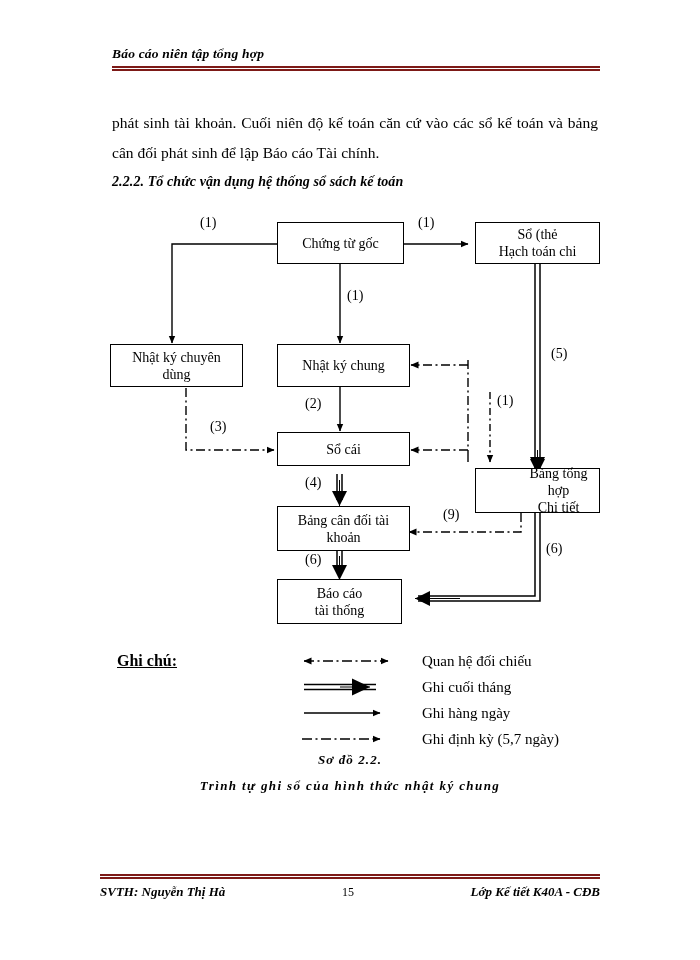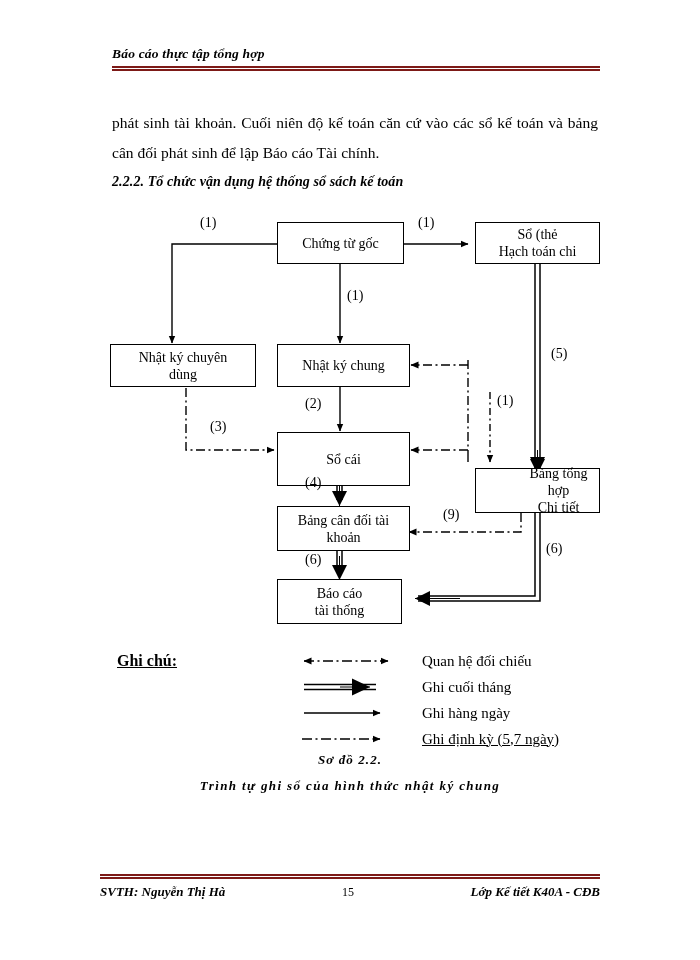--- a/index.html
+++ b/index.html
@@ -108,21 +108,21 @@
     font-weight:bold; font-style:italic; white-space:nowrap;
   }
   .footer-page { font-style:normal; font-weight:normal; font-size:12px; }
 </style>
 </head>
 <body>
 
 <div class="page">
 
   <div class="header">
-    <span class="header-title">Báo cáo thực tập tổng hợp</span>
+    <span class="header-title">Báo cáo niên tập tổng hợp</span>
   </div>
   <div class="header-rule">
     <div class="r1"></div>
       <div class="r2"></div>
       <div class="r3"></div>
   </div>
 
   <div class="para p1">phát sinh tài khoản. Cuối niên độ kế toán căn cứ vào các sổ kế toán và bảng cân đối phát sinh để lập Báo cáo Tài chính.</div>
   <div class="heading h222">2.2.2. Tổ chức vận dụng hệ thống sổ sách kế toán</div>
 
@@ -180,30 +180,30 @@
 
     <div class="nodebox" style="left:277px; top:22px; width:127px; height:42px;">
       <span>Chứng từ gốc</span>
     </div>
 
     <div class="nodebox" style="left:475px; top:22px; width:125px; height:42px; white-space:pre-line;">
       <span>Sổ (thẻ
 Hạch toán chi</span>
     </div>
 
-    <div class="nodebox" style="left:110px; top:144px; width:146px; height:43px; white-space:pre-line;">
+    <div class="nodebox" style="left:110px; top:144px; width:133px; height:43px; white-space:pre-line;">
       <span>Nhật ký chuyên
 dùng</span>
     </div>
 
     <div class="nodebox" style="left:277px; top:144px; width:133px; height:43px;">
       <span>Nhật ký chung</span>
     </div>
 
-    <div class="nodebox" style="left:277px; top:232px; width:133px; height:54px;">
+    <div class="nodebox" style="left:277px; top:232px; width:133px; height:34px;">
       <span>Sổ cái</span>
     </div>
 
     <div class="nodebox" style="left:277px; top:306px; width:133px; height:45px; white-space:pre-line;">
       <span>Bảng cân đối tài
 khoản</span>
     </div>
 
     <div class="nodebox" style="left:277px; top:379px; width:125px; height:45px; white-space:pre-line;">
       <span>Báo cáo
@@ -271,21 +271,21 @@
             <marker id="lg-c" markerWidth="9" markerHeight="9" refX="7.5" refY="4" orient="auto" markerUnits="userSpaceOnUse">
               <path d="M0,0.6 L8,4 L0,7.4 z" fill="#000"></path>
             </marker>
           </defs>
           <path d="M4,10 L80,10" stroke="#000" stroke-width="1.6" fill="none" marker-end="url(#lg-c)"></path>
         </svg>
       </span>
       <span class="legend-text">Ghi hàng ngày</span>
     </div>
 
-    <div class="legend-row" style="top:80px;text-decoration:underline;">
+    <div class="legend-row" style="top:80px;">
       <span class="legend-glyph">
         <svg width="112" height="20" viewBox="0 0 112 20">
           <defs>
             <marker id="lg-d" markerWidth="9" markerHeight="9" refX="7.5" refY="4" orient="auto" markerUnits="userSpaceOnUse">
               <path d="M0,0.6 L8,4 L0,7.4 z" fill="#000"></path>
             </marker>
           </defs>
           <path d="M2,10 L80,10" stroke="#000" stroke-width="1.5" stroke-dasharray="10,3.5,2,3.5" fill="none" marker-end="url(#lg-d)"></path>
         </svg>
       </span>

